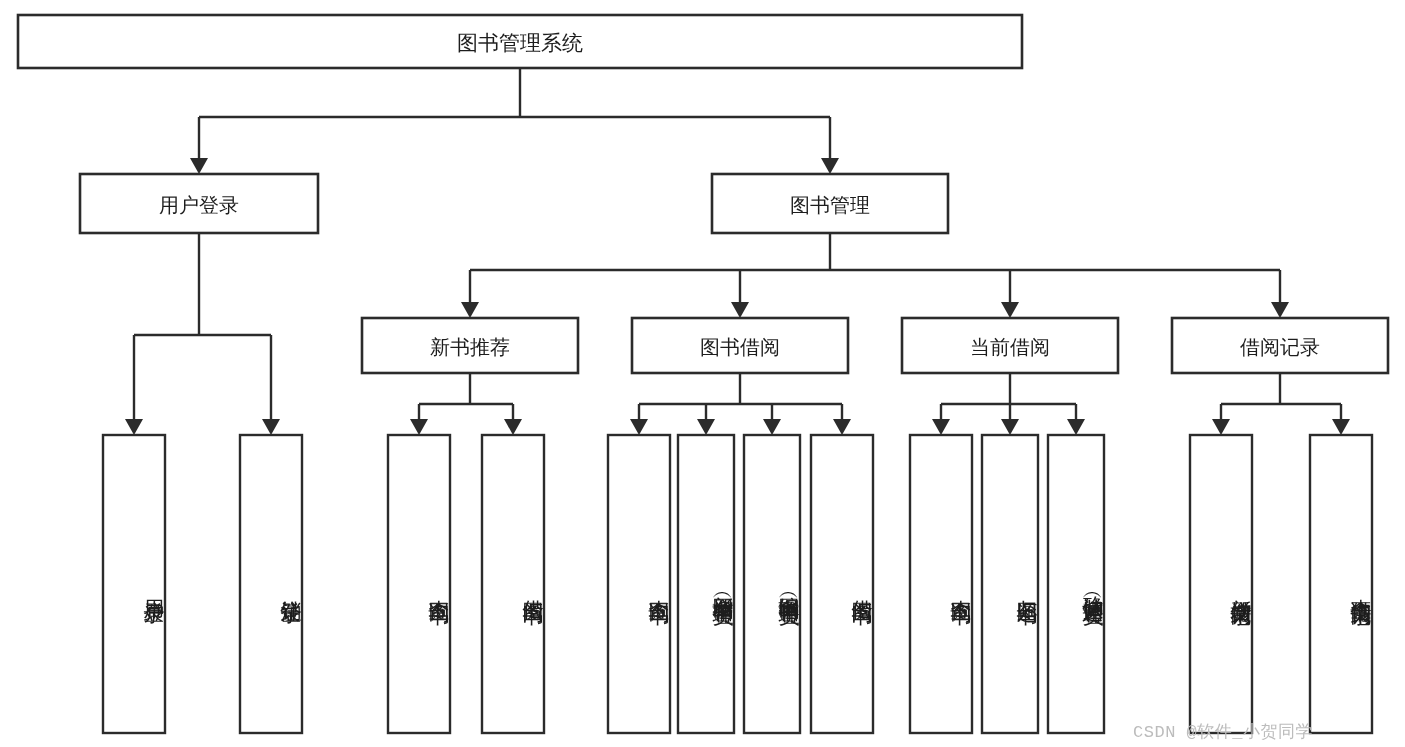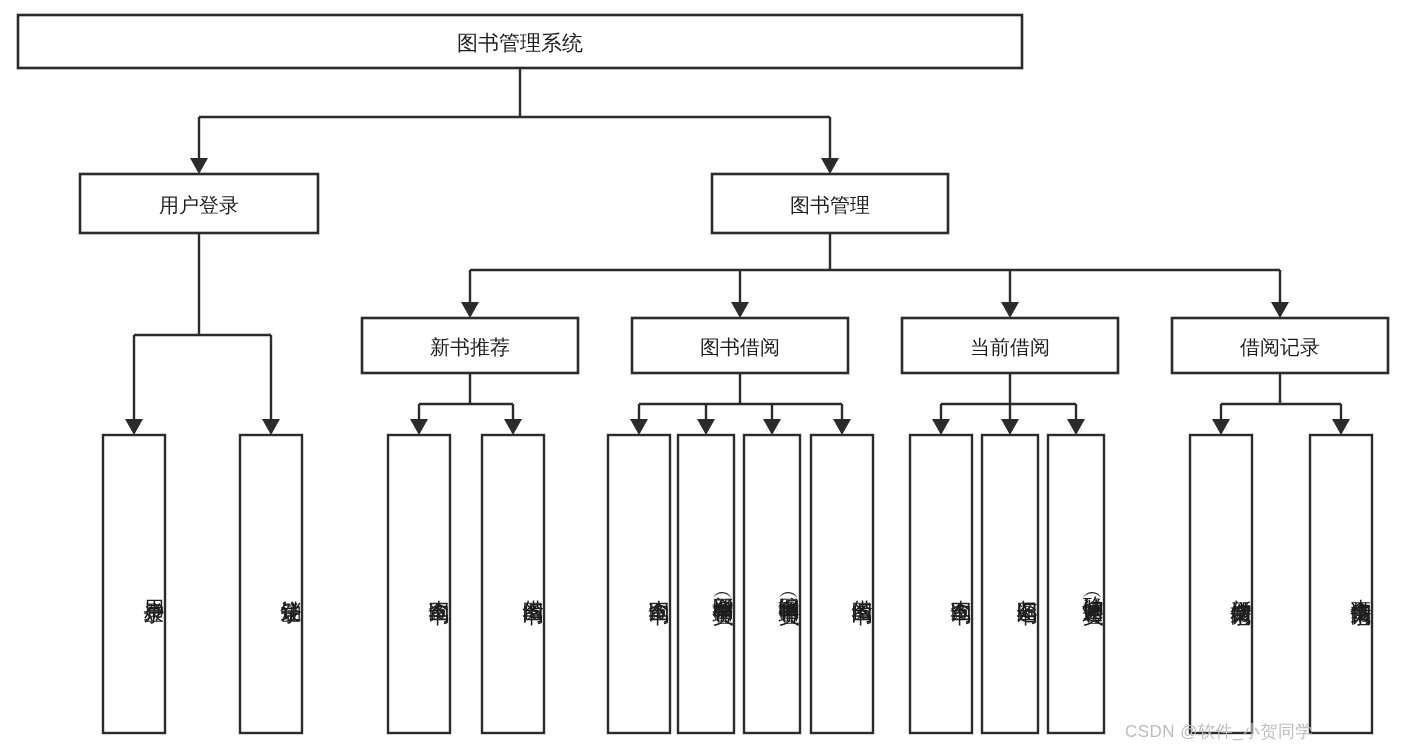--- a/index.html
+++ b/index.html
@@ -68,21 +68,21 @@
     line-height: 1.08;
     letter-spacing: 1.5px;
     color: #1d1d1d;
     white-space: nowrap;
     pointer-events: none;
   }
   .watermark {
     position: absolute;
     right: 10px;
     bottom: 4px;
-    font-family: Liberation Sans, sans-serif;
+    font-family: Liberation Mono, monospace;
     font-size: 17px;
     color: #bcbcbc;
     letter-spacing: 0.5px;
     white-space: nowrap;
   }
 </style>
 </head>
 <body>
 
 <div id="diagram-root">

